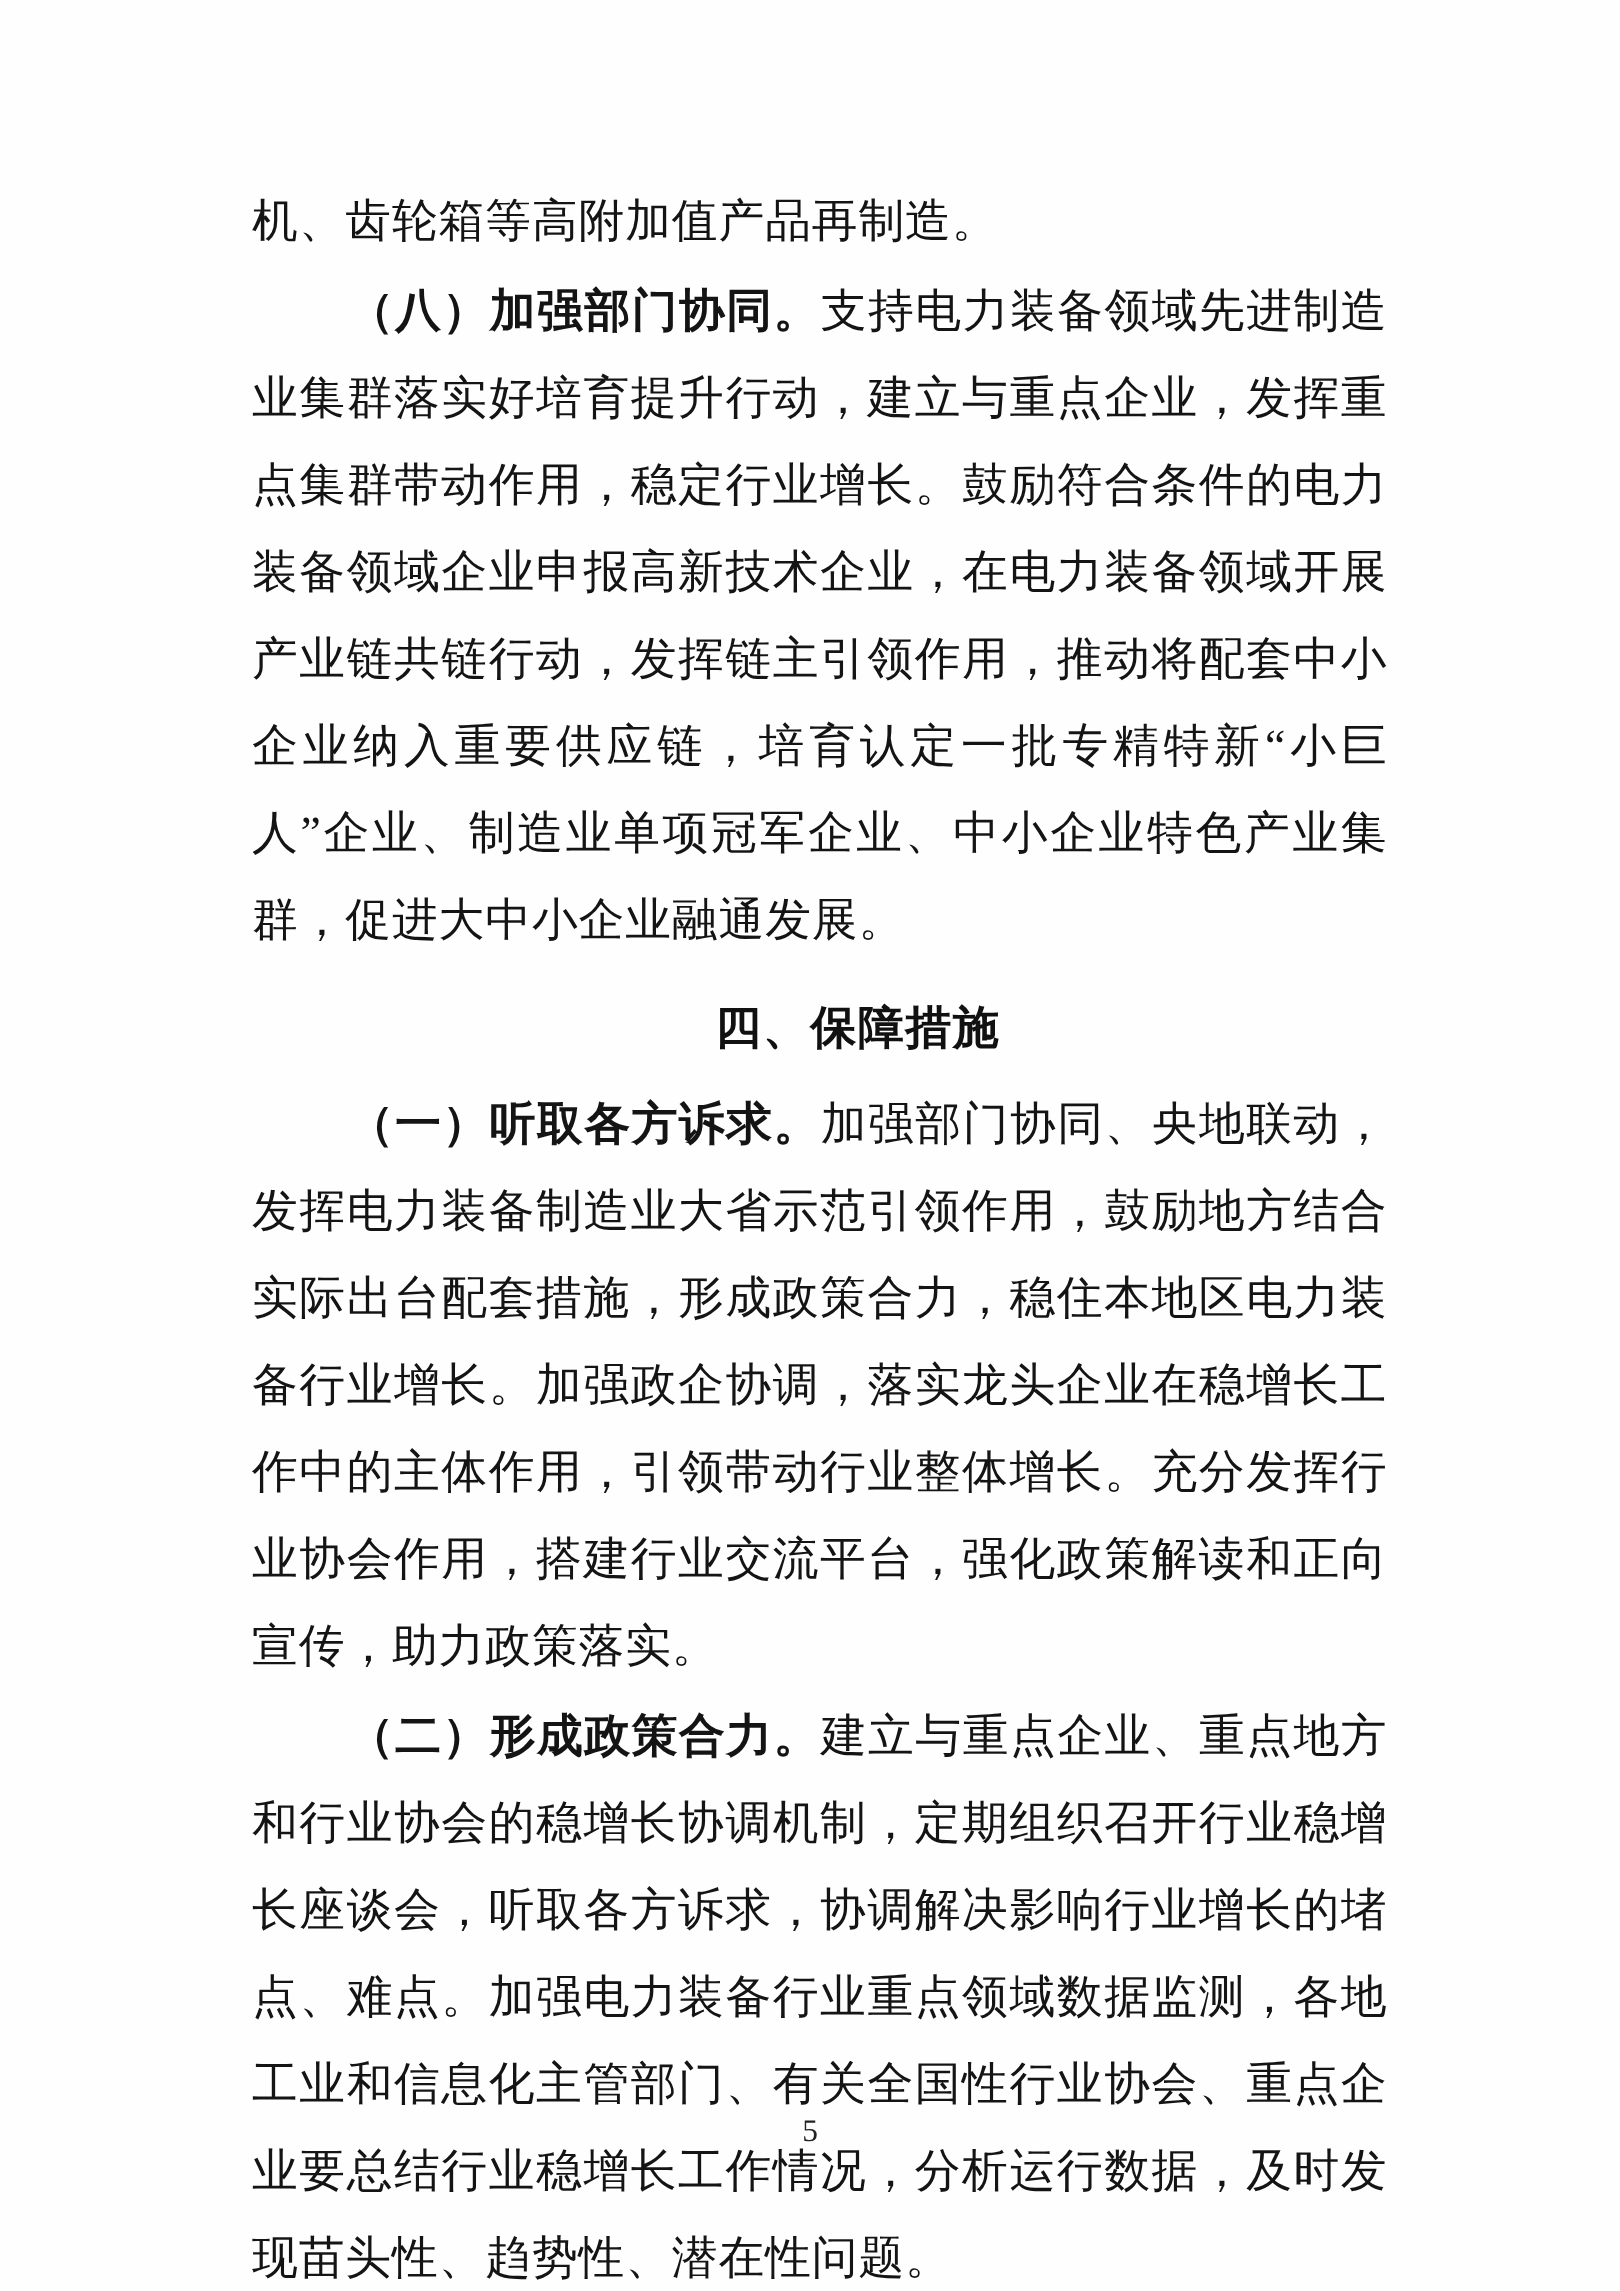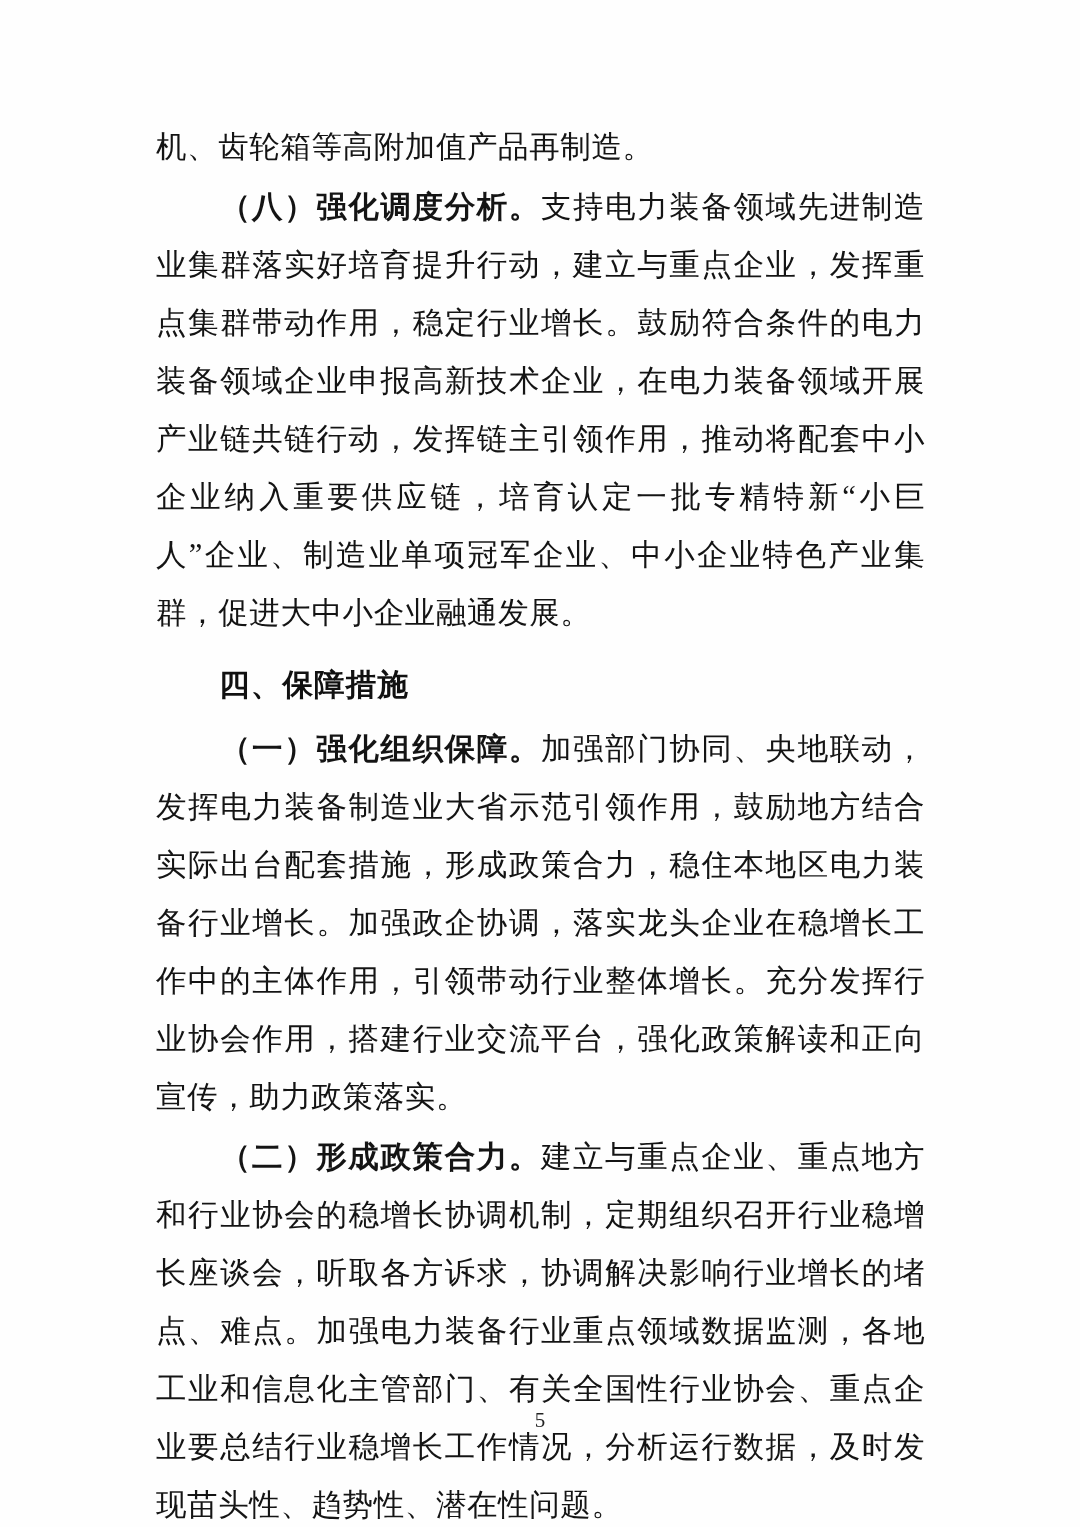--- a/index.html
+++ b/index.html
@@ -23,21 +23,21 @@
     height: 1527px;
     background: #fefefe;
   }
   .content {
     position: absolute;
     left: 155px;
     top: 118px;
     width: 770px;
   }
   p.para {
-    margin: 0 0 2px 1px;
+    margin: 0 0 2px 13px;
     font-size: 30.5px;
     line-height: 58px;
     text-align: justify;
     text-justify: inter-ideograph;
     letter-spacing: 0.6px;
     color: #141414;
     font-family: "Liberation Serif", "DejaVu Serif", serif;
   }
   p.indent {
     text-indent: 64px;
@@ -47,20 +47,21 @@
     letter-spacing: 0.6px;
   }
   p.section-heading {
     margin: 14px 0 6px 0;
     font-size: 30.5px;
     line-height: 58px;
     font-weight: bold;
     text-indent: 64px;
     letter-spacing: 1.2px;
     color: #111111;
+    text-align: center;
   }
   .pagenum {
     position: absolute;
     left: 0;
     right: 0;
     top: 1408px;
     text-align: center;
     font-size: 21px;
     color: #222222;
     font-family: "Liberation Serif", "DejaVu Serif", serif;
@@ -71,27 +72,27 @@
 
 <div class="page">
 
   <div class="content">
 
     <p class="para">
       <span>机、齿轮箱等高附加值产品再制造。</span>
     </p>
 
     <p class="para indent">
-      <span class="heading-run">（八）强化调度分析。</span><span>支持电力装备领域先进制造业集群落实好培育提升行动，建立与重点企业，发挥重点集群带动作用，稳定行业增长。鼓励符合条件的电力装备领域企业申报高新技术企业，在电力装备领域开展产业链共链行动，发挥链主引领作用，推动将配套中小企业纳入重要供应链，培育认定一批专精特新“小巨人”企业、制造业单项冠军企业、中小企业特色产业集群，促进大中小企业融通发展。</span>
+      <span class="heading-run">（八）加强部门协同。</span><span>支持电力装备领域先进制造业集群落实好培育提升行动，建立与重点企业，发挥重点集群带动作用，稳定行业增长。鼓励符合条件的电力装备领域企业申报高新技术企业，在电力装备领域开展产业链共链行动，发挥链主引领作用，推动将配套中小企业纳入重要供应链，培育认定一批专精特新“小巨人”企业、制造业单项冠军企业、中小企业特色产业集群，促进大中小企业融通发展。</span>
     </p>
 
     <p class="section-heading">四、保障措施</p>
 
     <p class="para indent">
-      <span class="heading-run">（一）强化组织保障。</span><span>加强部门协同、央地联动，发挥电力装备制造业大省示范引领作用，鼓励地方结合实际出台配套措施，形成政策合力，稳住本地区电力装备行业增长。加强政企协调，落实龙头企业在稳增长工作中的主体作用，引领带动行业整体增长。充分发挥行业协会作用，搭建行业交流平台，强化政策解读和正向宣传，助力政策落实。</span>
+      <span class="heading-run">（一）听取各方诉求。</span><span>加强部门协同、央地联动，发挥电力装备制造业大省示范引领作用，鼓励地方结合实际出台配套措施，形成政策合力，稳住本地区电力装备行业增长。加强政企协调，落实龙头企业在稳增长工作中的主体作用，引领带动行业整体增长。充分发挥行业协会作用，搭建行业交流平台，强化政策解读和正向宣传，助力政策落实。</span>
     </p>
 
     <p class="para indent">
       <span class="heading-run">（二）形成政策合力。</span><span>建立与重点企业、重点地方和行业协会的稳增长协调机制，定期组织召开行业稳增长座谈会，听取各方诉求，协调解决影响行业增长的堵点、难点。加强电力装备行业重点领域数据监测，各地工业和信息化主管部门、有关全国性行业协会、重点企业要总结行业稳增长工作情况，分析运行数据，及时发现苗头性、趋势性、潜在性问题。</span>
     </p>
 
   </div>
 
   <div class="pagenum">5</div>
 

